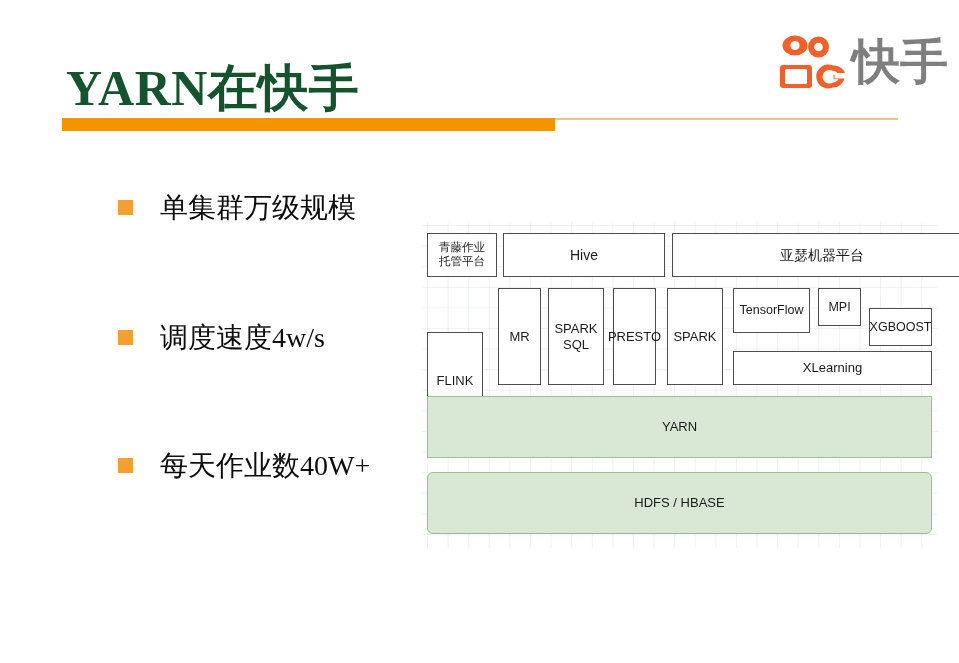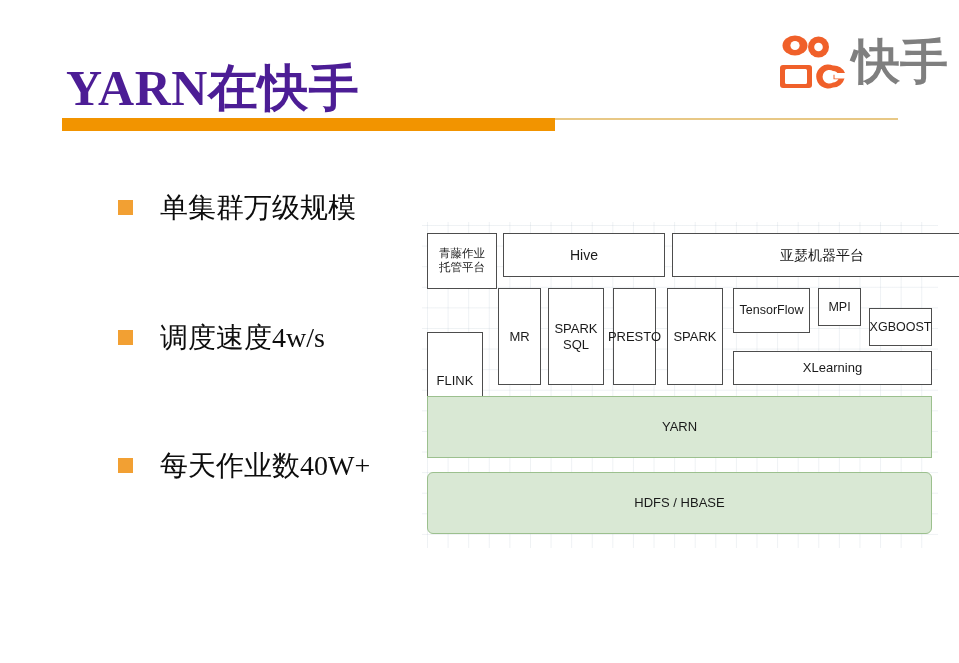--- a/index.html
+++ b/index.html
@@ -17,21 +17,21 @@
   }
 
   
   #slide-title {
     position: absolute;
     left: 66px;
     top: 26px;
     font-family: "Liberation Serif", "DejaVu Serif", serif;
     font-size: 50px;
     line-height: 1.12;
-    color: #4c1d95;
+    color: #14532d;
     letter-spacing: 0.5px;
     white-space: nowrap;
   }
 
   
   #logo {
     position: absolute;
     left: 780px;
     top: 32px;
     width: 170px;
@@ -169,21 +169,21 @@
     <span class="bullet-sq"></span>
     <span class="bullet-text">调度速度4w/s</span>
   </div>
   <div class="bullet-row" id="bullet-2">
     <span class="bullet-sq"></span>
     <span class="bullet-text">每天作业数40W+</span>
   </div>
 
   <div id="diagram">
 
-    <div class="dbox white" style="left:5px; top:11px; width:70px; height:56px; font-size:11.5px;">
+    <div class="dbox white" style="left:5px; top:11px; width:70px; height:44px; font-size:11.5px;">
       <span>
         <span>青藤作业</span><br>
         <span>托管平台</span>
       </span>
     </div>
     <div class="dbox white nowrap" style="left:81px; top:11px; width:162px; height:44px; font-size:14px;">Hive</div>
     <div class="dbox white nowrap" style="left:250px; top:11px; width:300px; height:44px; font-size:14px;">亚瑟机器平台</div>
 
     <div class="dbox white nowrap" style="left:5px; top:66px; width:56px; height:97px; font-size:13px;margin-top:44px;">FLINK</div>
     <div class="dbox white nowrap" style="left:76px; top:66px; width:43px; height:97px; font-size:13px;">MR</div>

